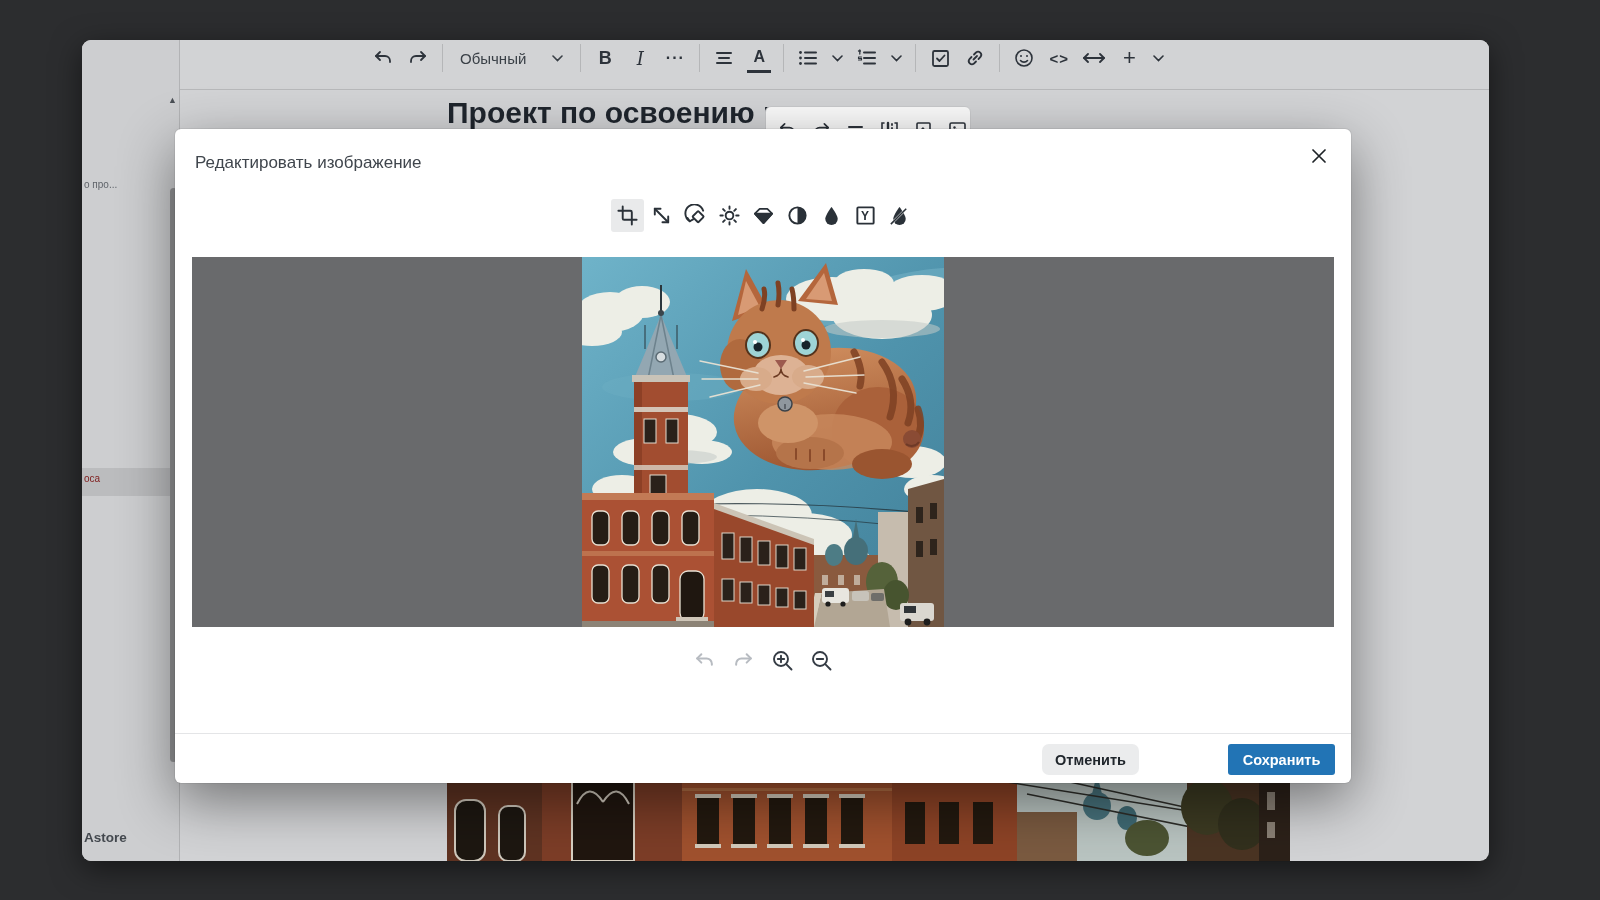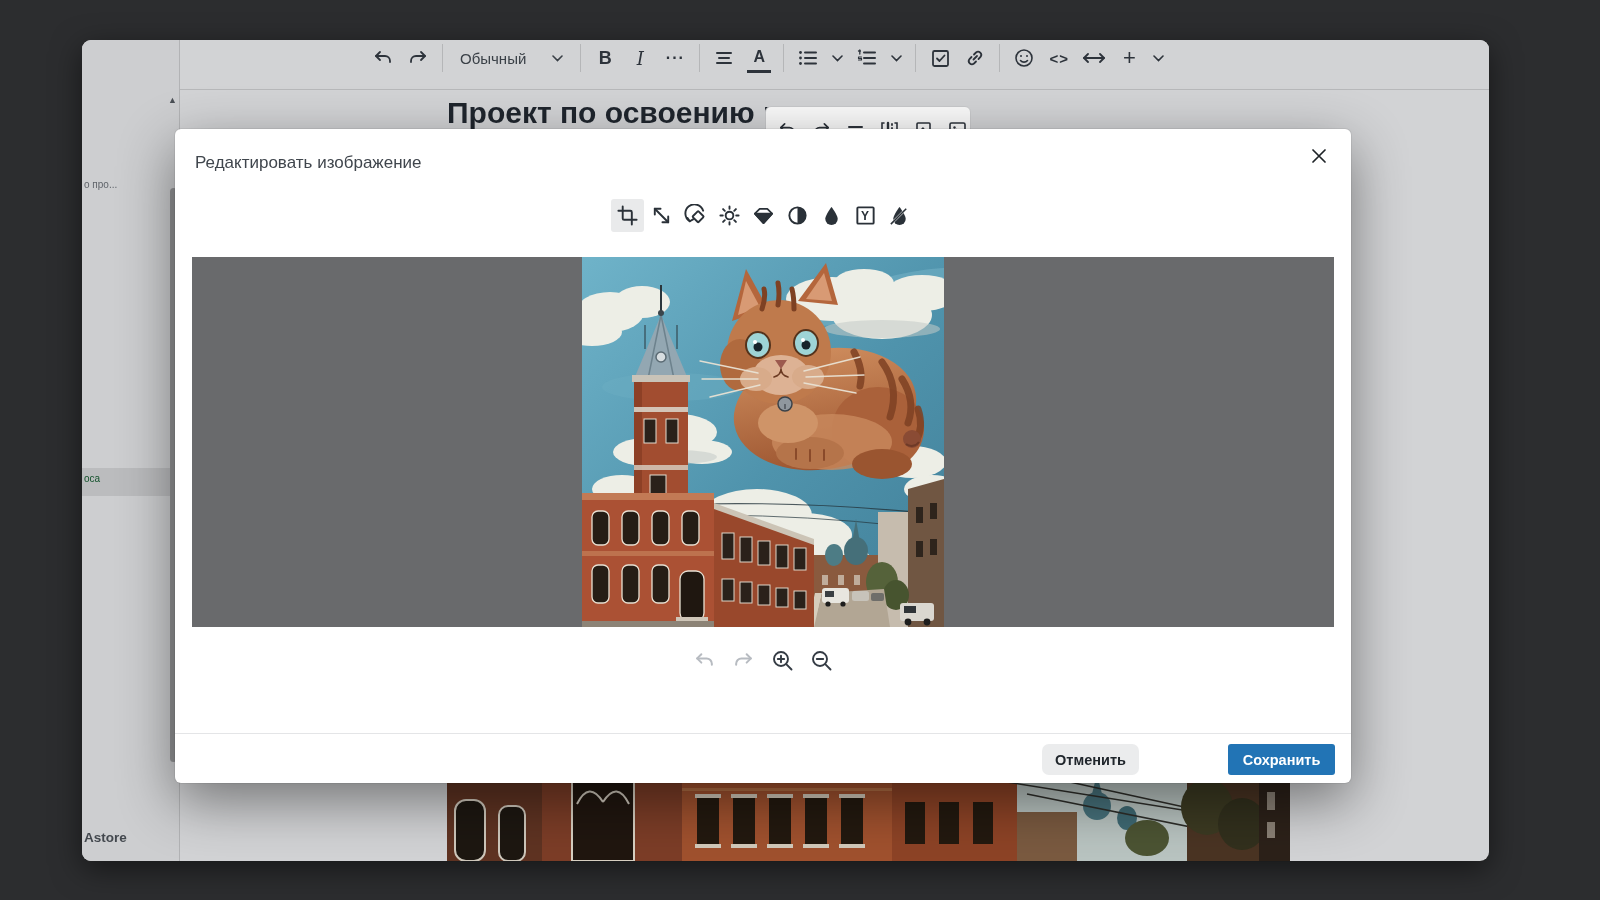--- a/index.html
+++ b/index.html
@@ -5,21 +5,21 @@
   html,body{margin:0;padding:0;background:#2c2d2f;}
   *{box-sizing:border-box;font-family:"Liberation Sans",sans-serif;}
   .stage{position:relative;width:1600px;height:900px;background:#2c2d2f;overflow:hidden;}
 
   
   .app-window{position:absolute;left:82px;top:40px;width:1407px;height:821px;
     background:#d2d3d5;border-radius:9px;overflow:hidden;box-shadow:0 8px 30px rgba(0,0,0,.5);}
   .sidebar{position:absolute;left:0;top:0;width:98px;height:100%;background:#cdced0;border-right:1px solid #b2b3b5;}
   .sb-item{position:absolute;left:0;width:86px;padding:5px 2px;font-size:10px;color:#5f646a;white-space:nowrap;overflow:hidden;}
   .sb-top{top:134px;}
-  .sb-selected{top:428px;background:#bbbcbe;color:#14532d;height:28px;width:88px;}
+  .sb-selected{top:428px;background:#bbbcbe;color:#7f1d1d;height:28px;width:88px;}
   .sb-footer{position:absolute;left:2px;top:790px;font-size:13.5px;font-weight:bold;color:#43484e;}
   .sb-arrow{position:absolute;left:86px;top:55px;font-size:9px;color:#4a4f55;cursor:default;}
   .sb-scrollbar{position:absolute;left:88px;top:148px;width:7px;height:574px;background:#939496;border-radius:4px;}
 
   .editor{position:absolute;left:98px;top:0;width:1309px;height:100%;}
   .editor-toolbar{position:absolute;left:0;top:0;width:100%;height:50px;background:#d2d3d5;border-bottom:1px solid #b7b8ba;}
   .tb-group{position:absolute;left:192px;top:0;height:36px;display:flex;align-items:center;gap:13px;color:#2d333b;}
   .tb-btn{display:flex;align-items:center;justify-content:center;min-width:22px;height:30px;cursor:pointer;color:#2d333b;}
   .tb-divider{width:1px;height:28px;background:#b5b6b8;}
   .tb-style{display:flex;align-items:center;gap:26px;font-size:15px;color:#3a4047;padding:0 4px;cursor:pointer;}

